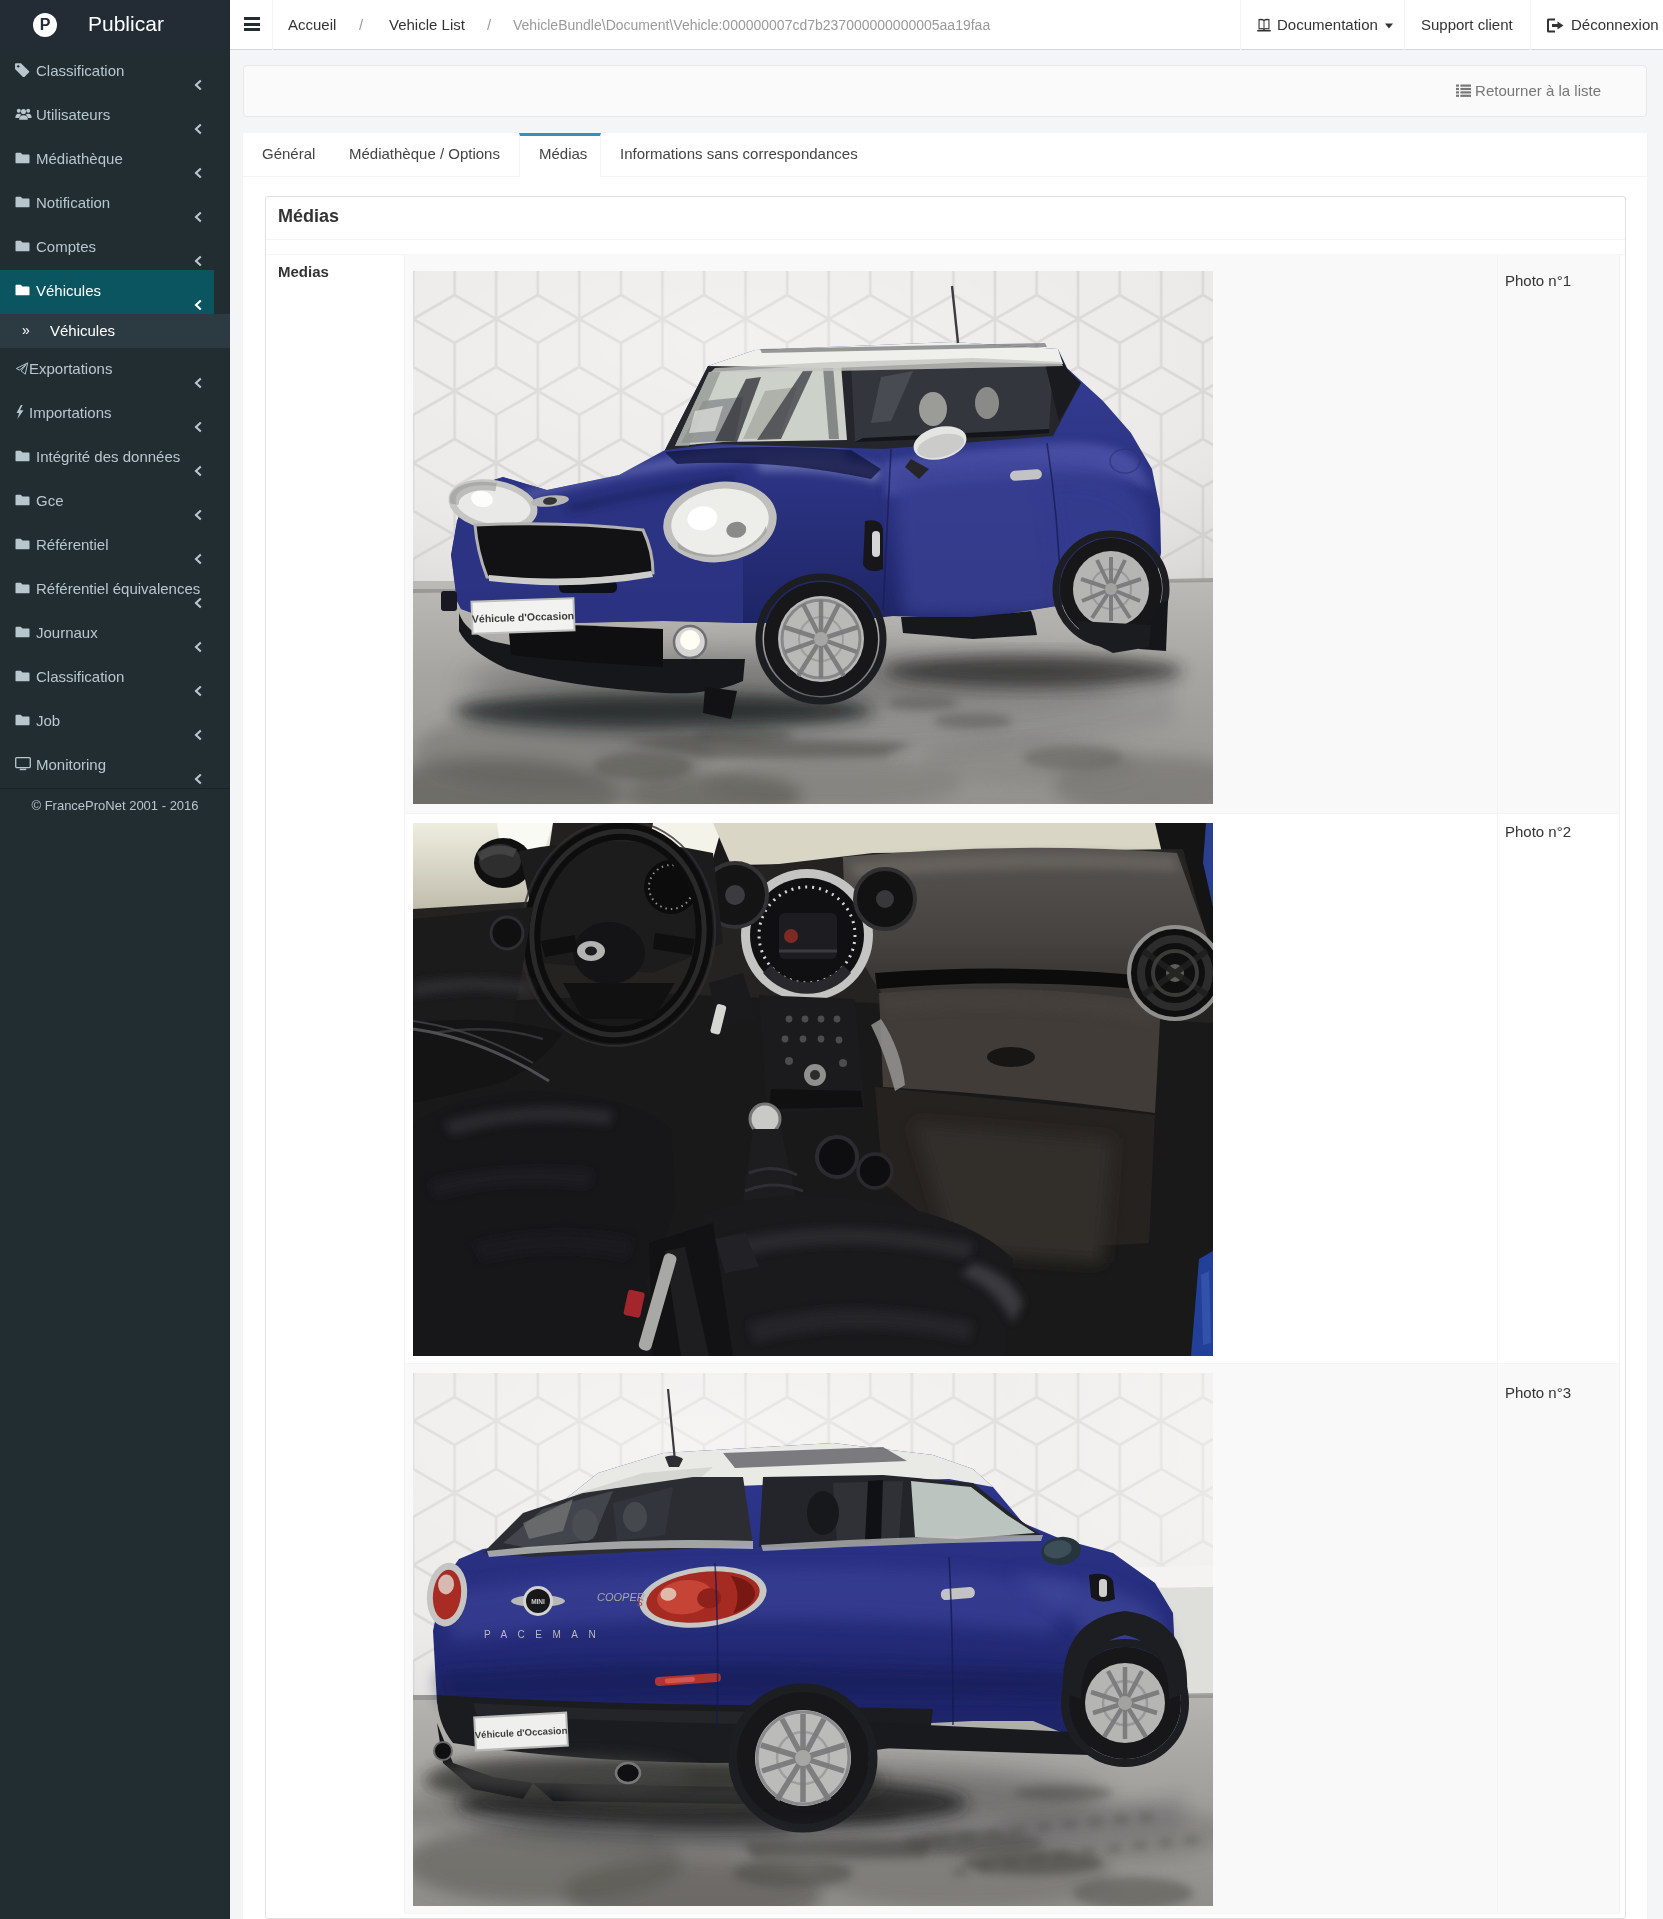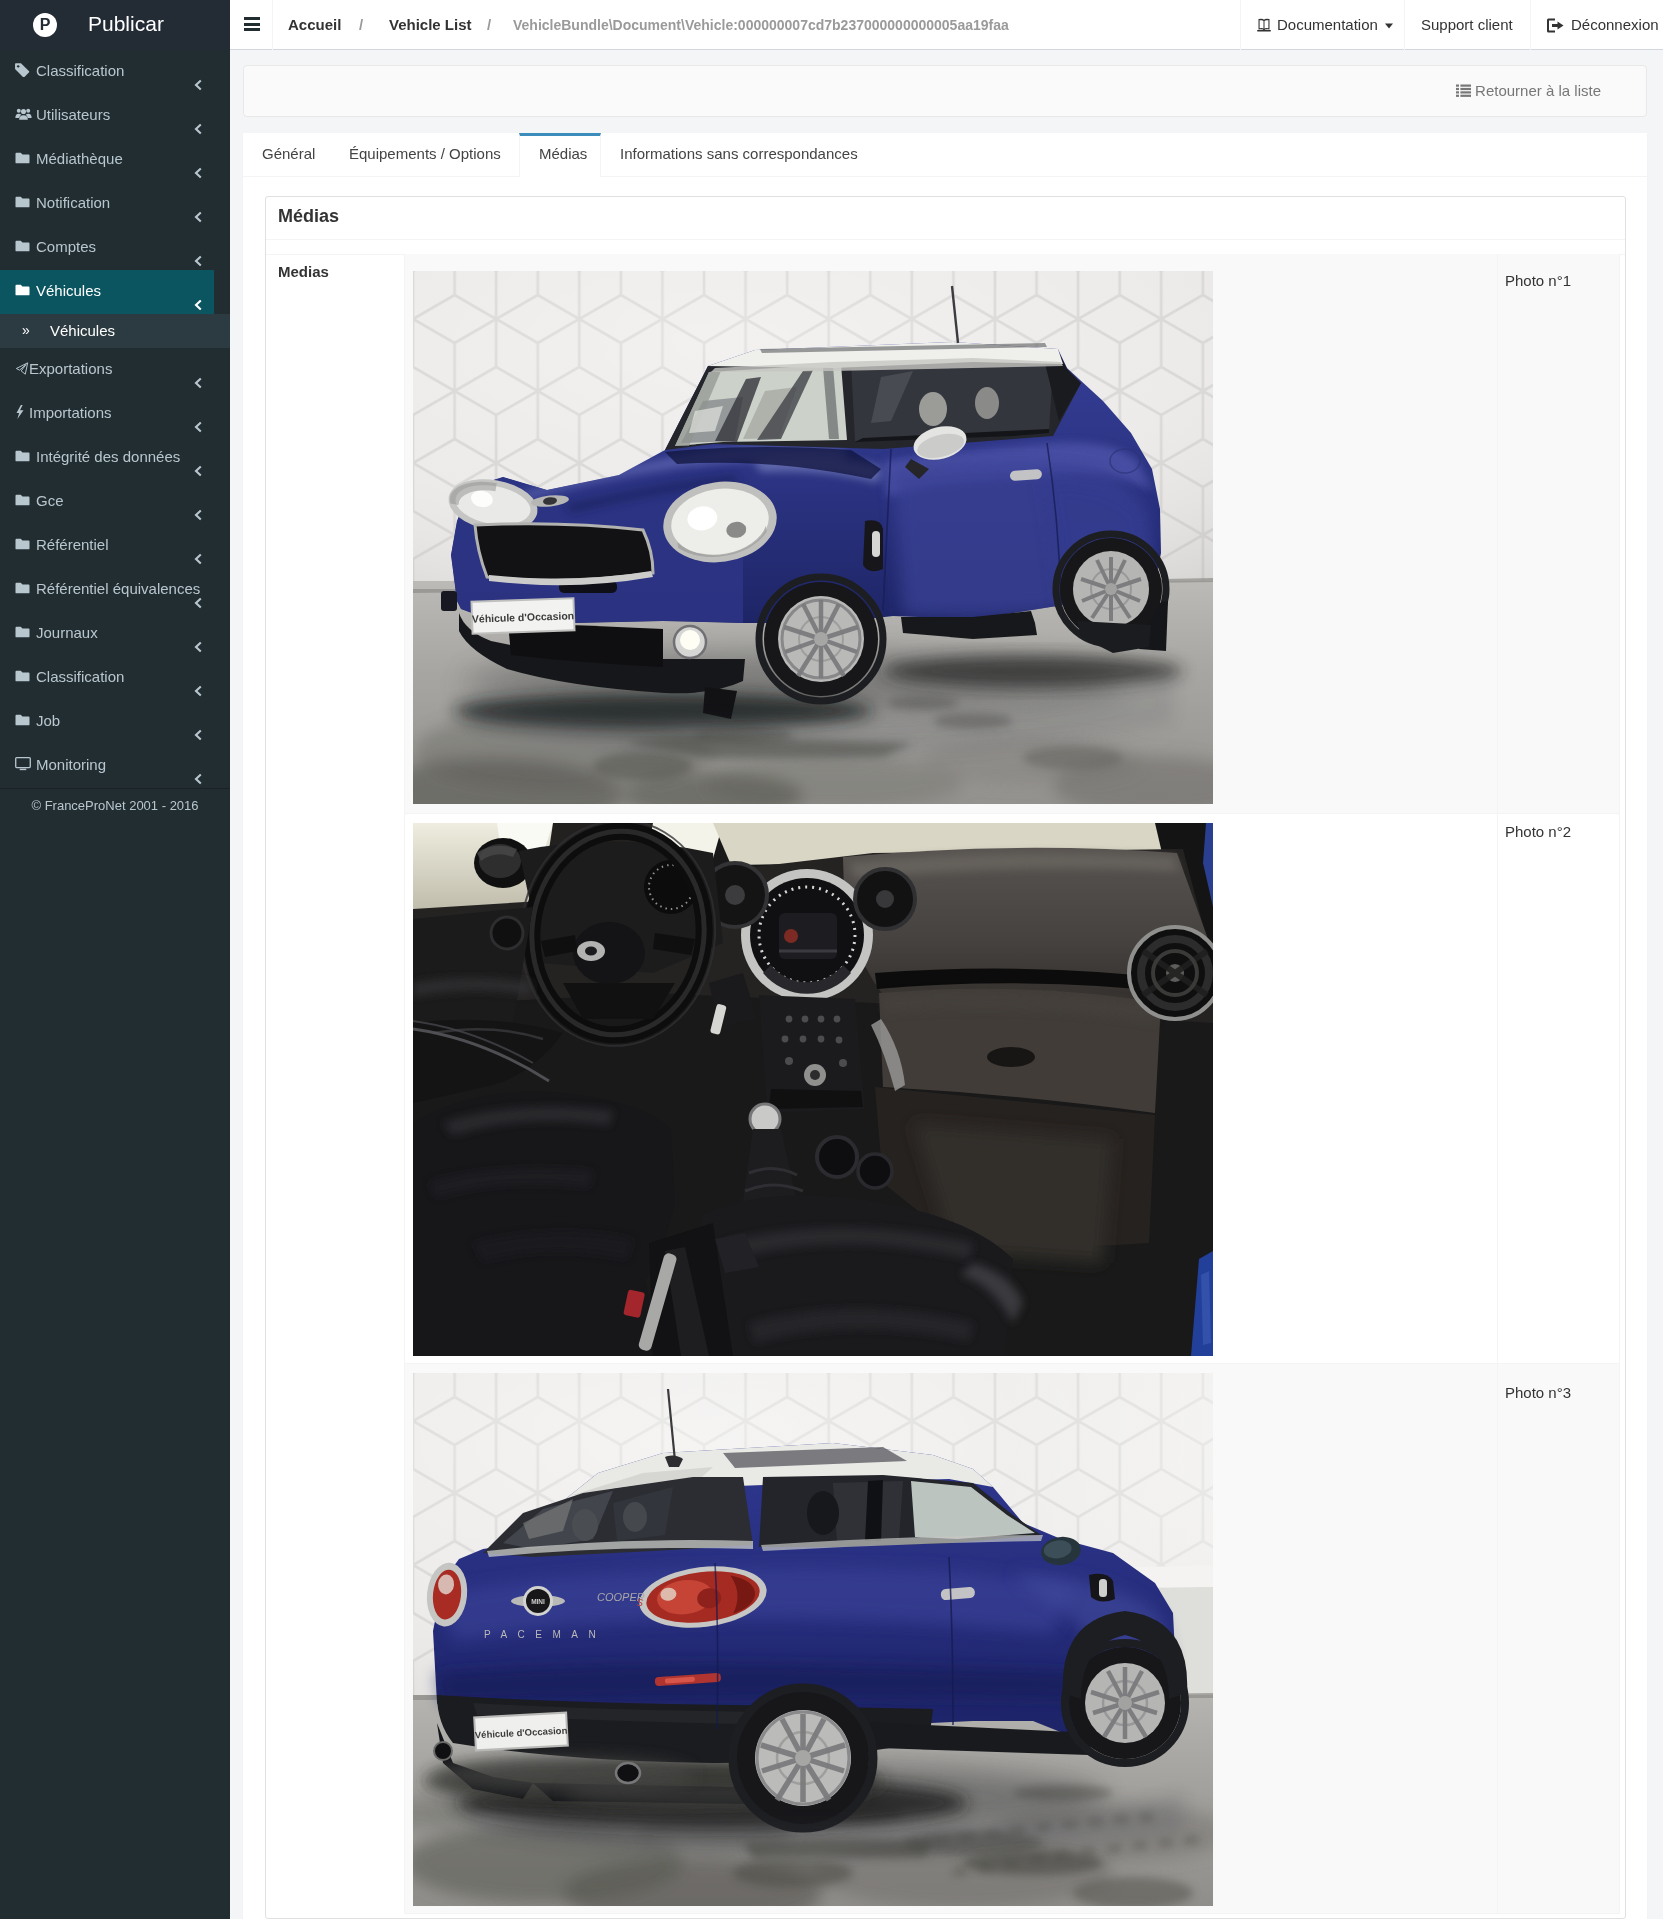--- a/index.html
+++ b/index.html
@@ -22,21 +22,21 @@
 .sub .lbl { position:absolute; left:50px; top:8px; }
 .sub .arr { position:absolute; left:22px; top:8px; font-size:14px; }
 #copyright { position:absolute; left:0; top:788px; width:230px; border-top:1px solid #1a2226; }
 #copyright div { margin-top:9px; text-align:center; color:#b8c7ce; font-size:13px; }
 
 
 #header { left:230px; top:0; width:1433px; height:50px; background:#fff; border-bottom:1px solid #d2d6de; }
 .hline { position:absolute; top:0; width:1px; height:50px; background:#f4f4f4; }
 #burger { position:absolute; left:244px; top:17px; width:16px; }
 #burger i { display:block; height:3px; background:#222d32; margin-bottom:2.5px; }
-.crumb { position:absolute; top:16px; font-size:15px; color:#333; white-space:nowrap;font-weight:bold; }
+.crumb { position:absolute; top:16px; font-size:15px; color:#333; white-space:nowrap; }
 .crumb.gray { color:#9a9a9a; }
 .hnav { position:absolute; top:16px; font-size:15px; color:#333; white-space:nowrap; }
 
 
 #topbox { left:243px; top:65px; width:1404px; height:52px; background:#fafafa; border:1px solid #e8e8e8; border-radius:4px; }
 #topbox .ret { position:absolute; right:45px; top:16px; color:#777; font-size:15px; }
 #panel { left:243px; top:133px; width:1404px; height:1786px; background:#fff; box-shadow:0 1px 1px rgba(0,0,0,0.05); }
 .tab { position:absolute; top:0; height:44px; font-size:15px; color:#444; }
 .tab span { position:absolute; top:12px; white-space:nowrap; }
 #tabactive { position:absolute; left:276px; top:0; width:82px; height:44px; background:#fff; border-top:3px solid #3c8dbc; border-left:1px solid #f4f4f4; border-right:1px solid #f4f4f4; }
@@ -277,21 +277,21 @@
         </g>
       </svg>Retourner à la liste</div>
 </div>
 <div class="abs" id="panel">
   <div id="tabrow-border"></div>
   <div id="tabactive"></div>
   <div class="tab">
       <span style="left:19px">Général</span>
     </div>
   <div class="tab">
-      <span style="left:106px">Équipements / Options</span>
+      <span style="left:106px">Médiathèque / Options</span>
     </div>
   <div class="tab">
       <span style="left:296px">Médias</span>
     </div>
   <div class="tab">
       <span style="left:377px">Informations sans correspondances</span>
     </div>
 </div>
 
 <div class="abs" id="mbox">

